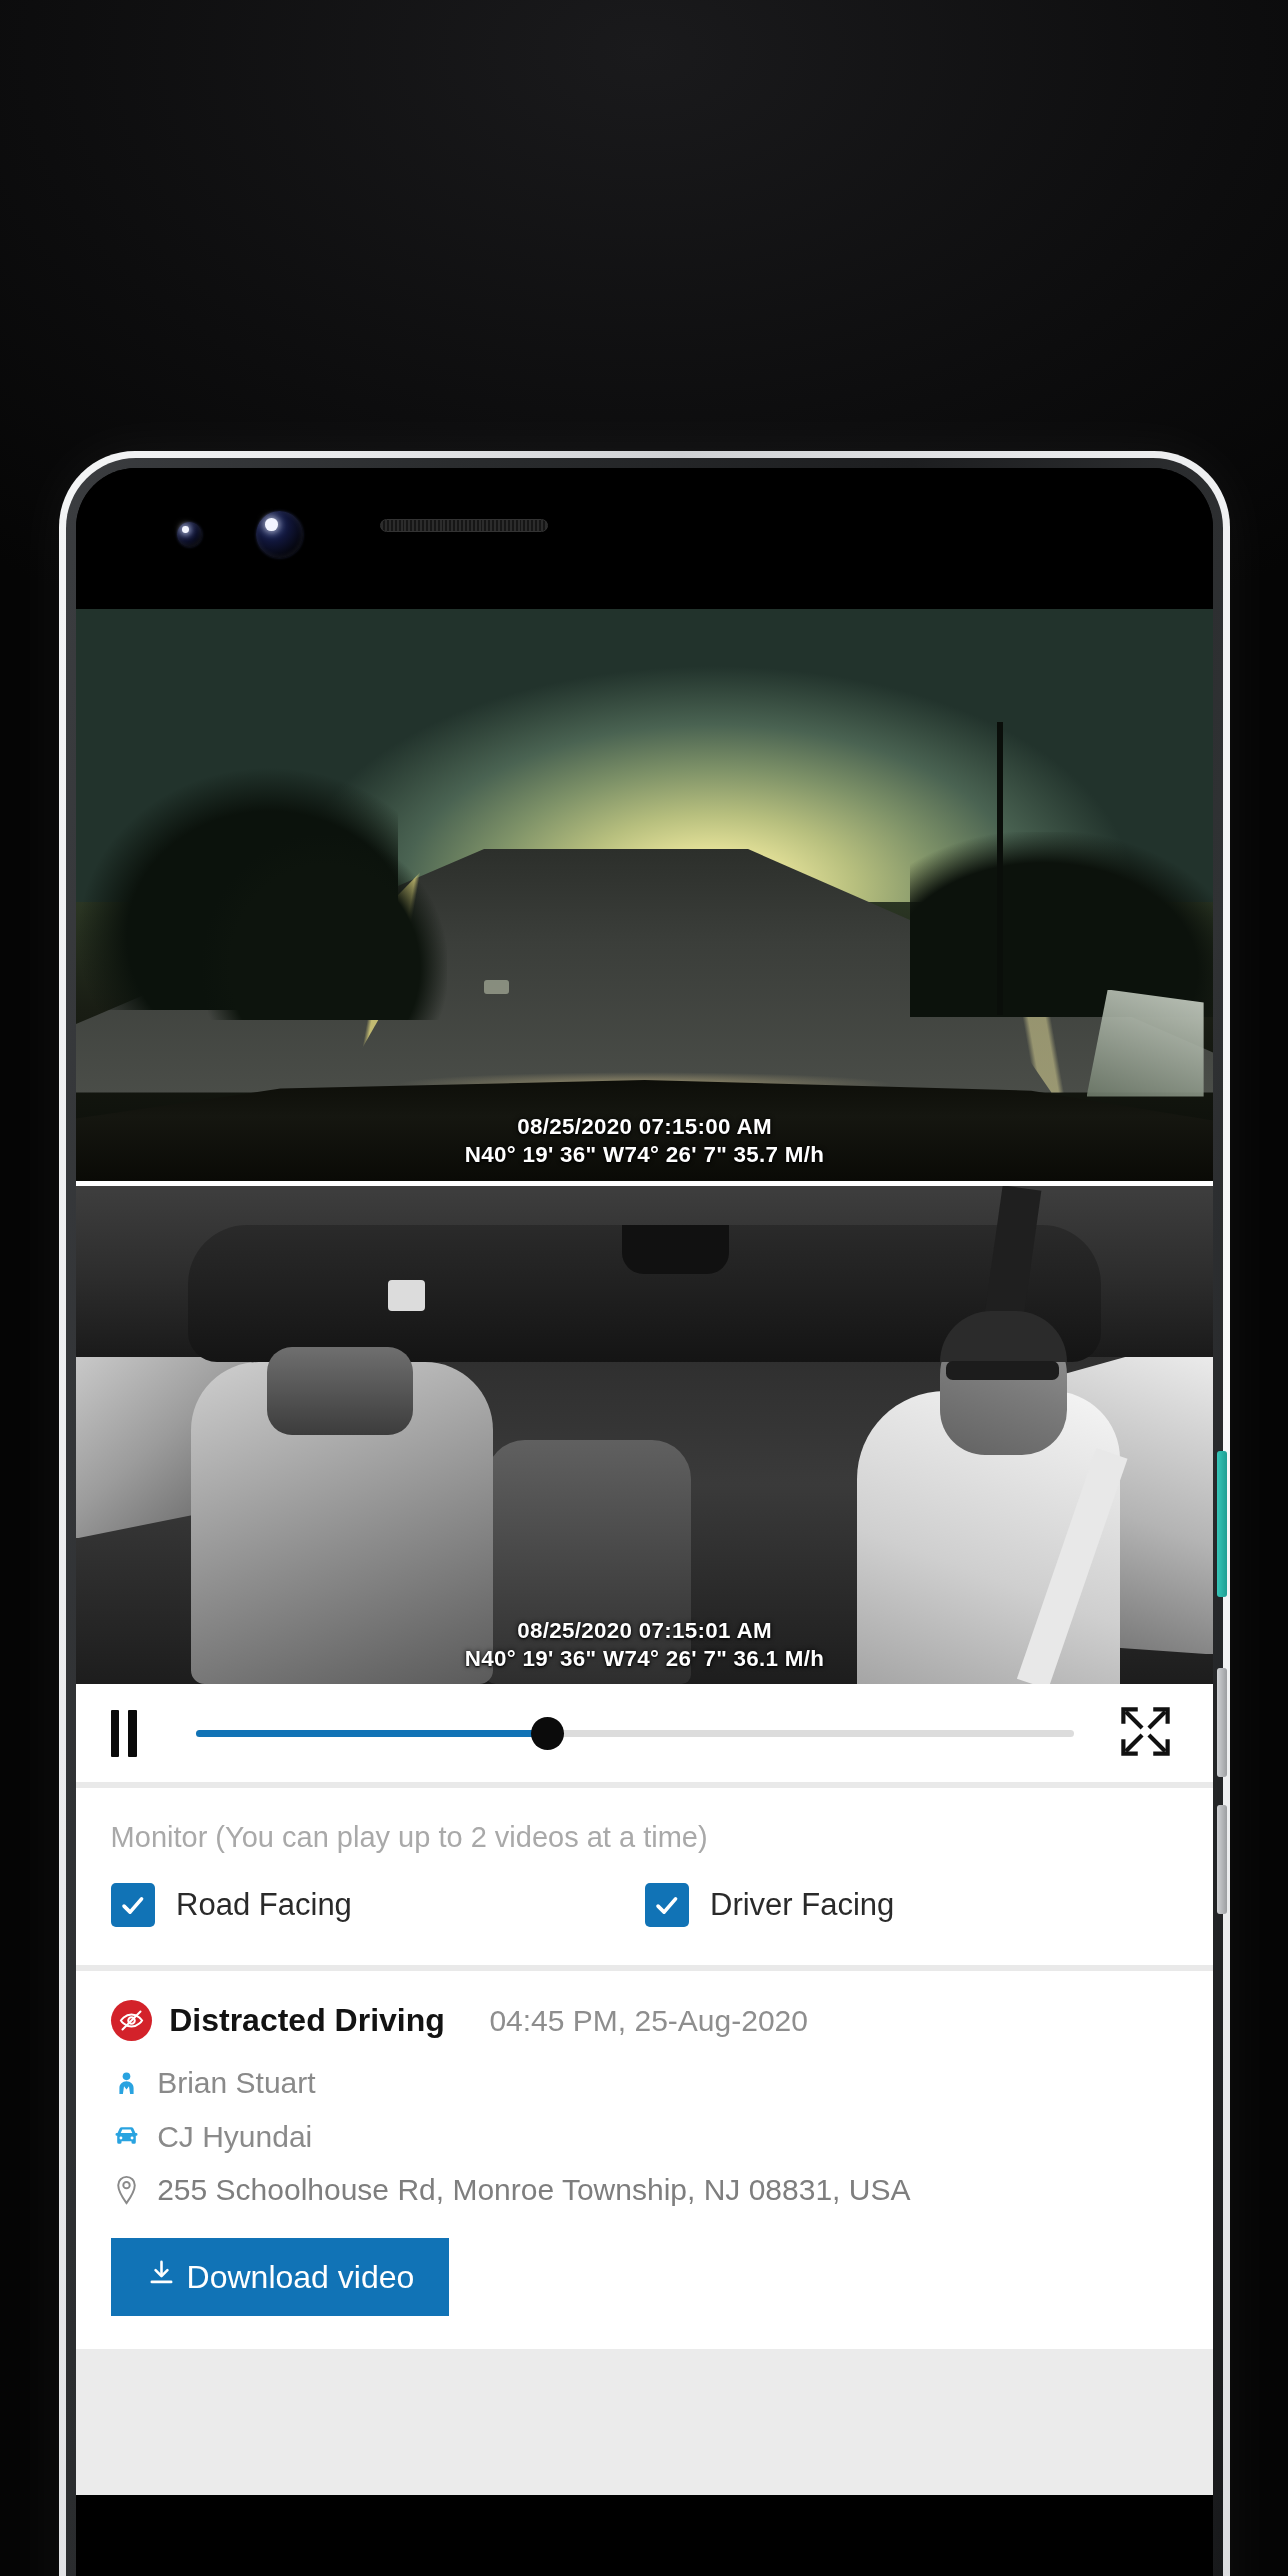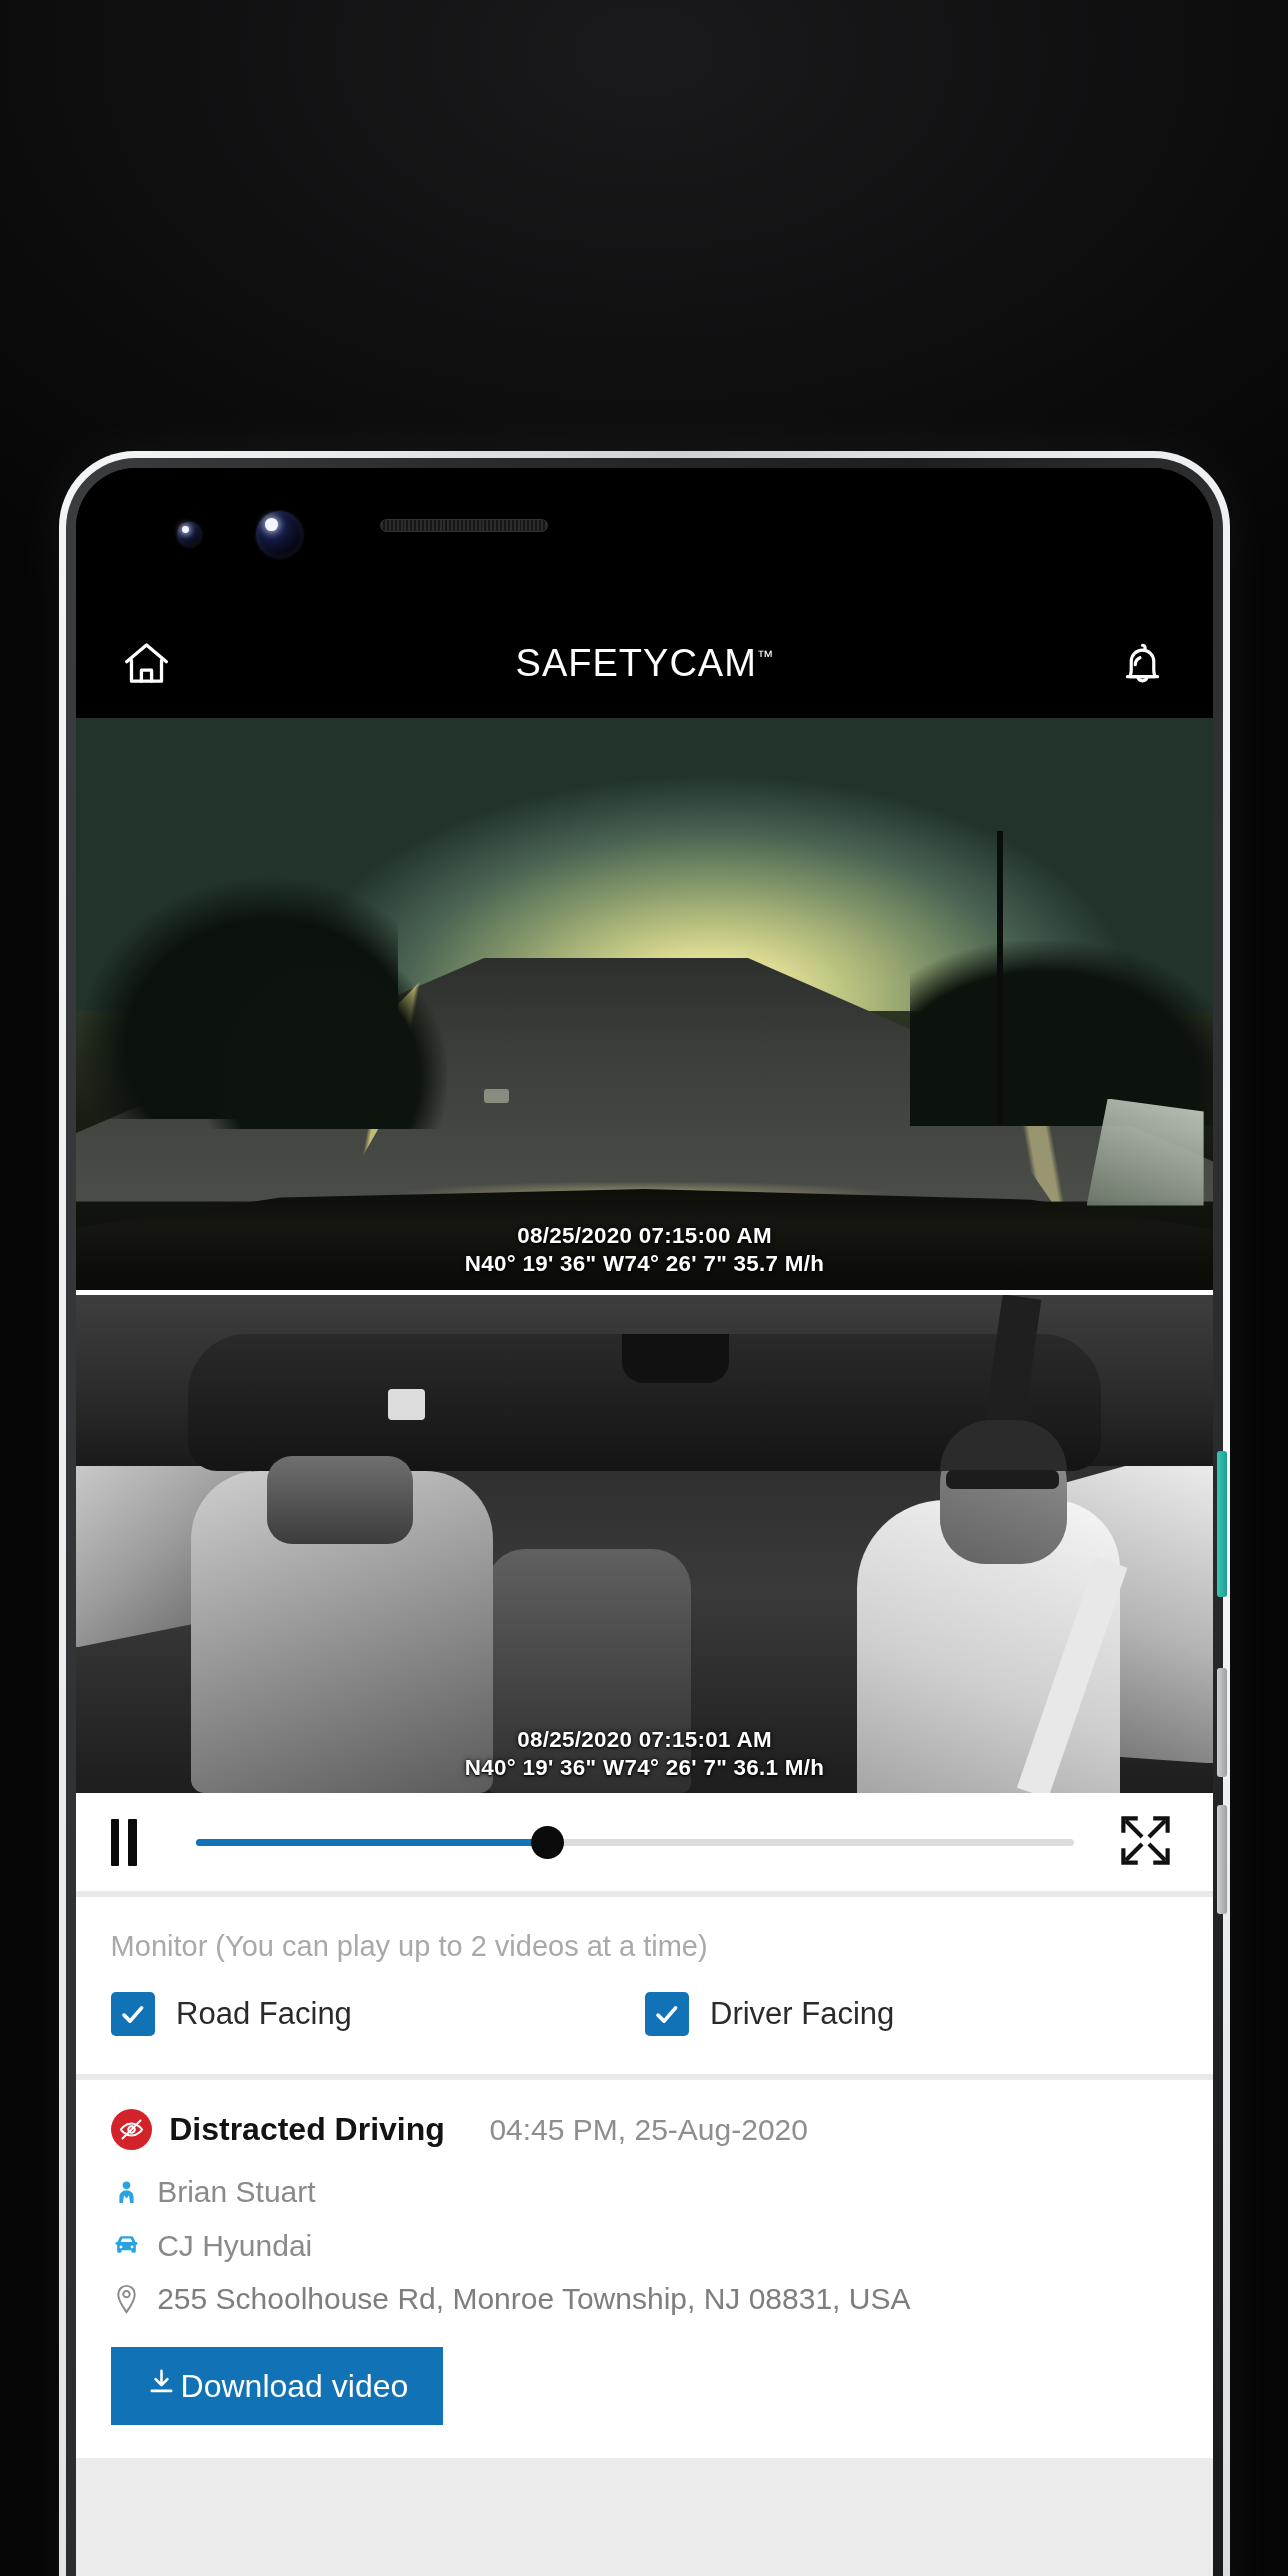--- a/index.html
+++ b/index.html
@@ -211,21 +211,21 @@
   .event { background:#ffffff; padding:29px 35px 33px; }
   .ev-head { display:flex; align-items:center; gap:17.6px; margin-bottom:25px;}
   .ev-icon { width:41px; height:41px; border-radius:50%; background:#d3222a; display:flex; align-items:center; justify-content:center;}
   .ev-title { font-size:32px; font-weight:bold; color:#131313;}
   .ev-time { font-size:30px; color:#8e8e8e; margin-left:27px;}
   .ev-row { display:flex; align-items:center; gap:15.6px; margin-bottom:19.5px;}
   .ev-row .ic { width:31px; display:flex; justify-content:center;}
   .ev-row span.txt { font-size:30px; color:#8a8a8a;}
   .ev-row.addr span.txt { color:#7e7e7e; }
   .dl {
-    display:inline-flex; align-items:center; gap:4px;
+    display:inline-flex; align-items:center; gap:10px;
     background:#1173b6; color:#fff; border:0;
     padding:19.5px 35px; font-size:32px; font-family:inherit;
     margin-top:11.7px; cursor:pointer;
   }
   .footer-grey { background:#ebebeb; height:146px; }
 </style>
 </head>
 <body>
 
 <div class="page">
@@ -239,41 +239,20 @@
       <div class="btn-side btn-grey2"></div>
 
       <div class="screen">
 
         <div class="notch-area">
           <div class="cam cam-small"></div>
           <div class="cam cam-big"></div>
           <div class="speaker"></div>
         </div>
 
-        <div class="appbar">
-          <div class="icon-btn">
-            <svg width="53" height="53" viewBox="0 0 24 24" fill="none" stroke="#fff" stroke-width="1.5" stroke-linecap="round" stroke-linejoin="round">
-              <path d="M3 11.2 12 3.6l9 7.6"></path>
-              <path d="M5.2 10.6V20h13.6v-9.4"></path>
-              <path d="M9.7 20v-5h4.6v5"></path>
-            </svg>
-          </div>
-          <div class="title">
-            <span>SAFETYCAM</span><sup>™</sup>
-          </div>
-          <div class="icon-btn right">
-            <svg width="51" height="51" viewBox="0 0 24 24" fill="none" stroke="#fff" stroke-width="1.5" stroke-linecap="round" stroke-linejoin="round">
-              <path d="M12 3.4a1.2 1.2 0 0 1 1.2 1.2v.6"></path>
-              <path d="M6.2 18.2c0-1 .5-1.3.5-3.2V11a5.3 5.3 0 0 1 10.6 0v4c0 1.9.5 2.2.5 3.2z"></path>
-              <path d="M4.9 18.2h14.2"></path>
-              <path d="M9.9 18.6a2.2 2.2 0 0 0 4.2 0"></path>
-              <path d="M8.6 12.6a3.6 3.6 0 0 1 2.2-3.3"></path>
-            </svg>
-          </div>
-        </div>
 
         <div class="video video-road">
           <div class="road-scene">
             <div class="sky"></div>
             <div class="road"></div>
             <div class="road-line"></div>
             <div class="shoulder"></div>
             <div class="treeL"></div>
             <div class="treeL2"></div>
             <div class="treeR"></div>

